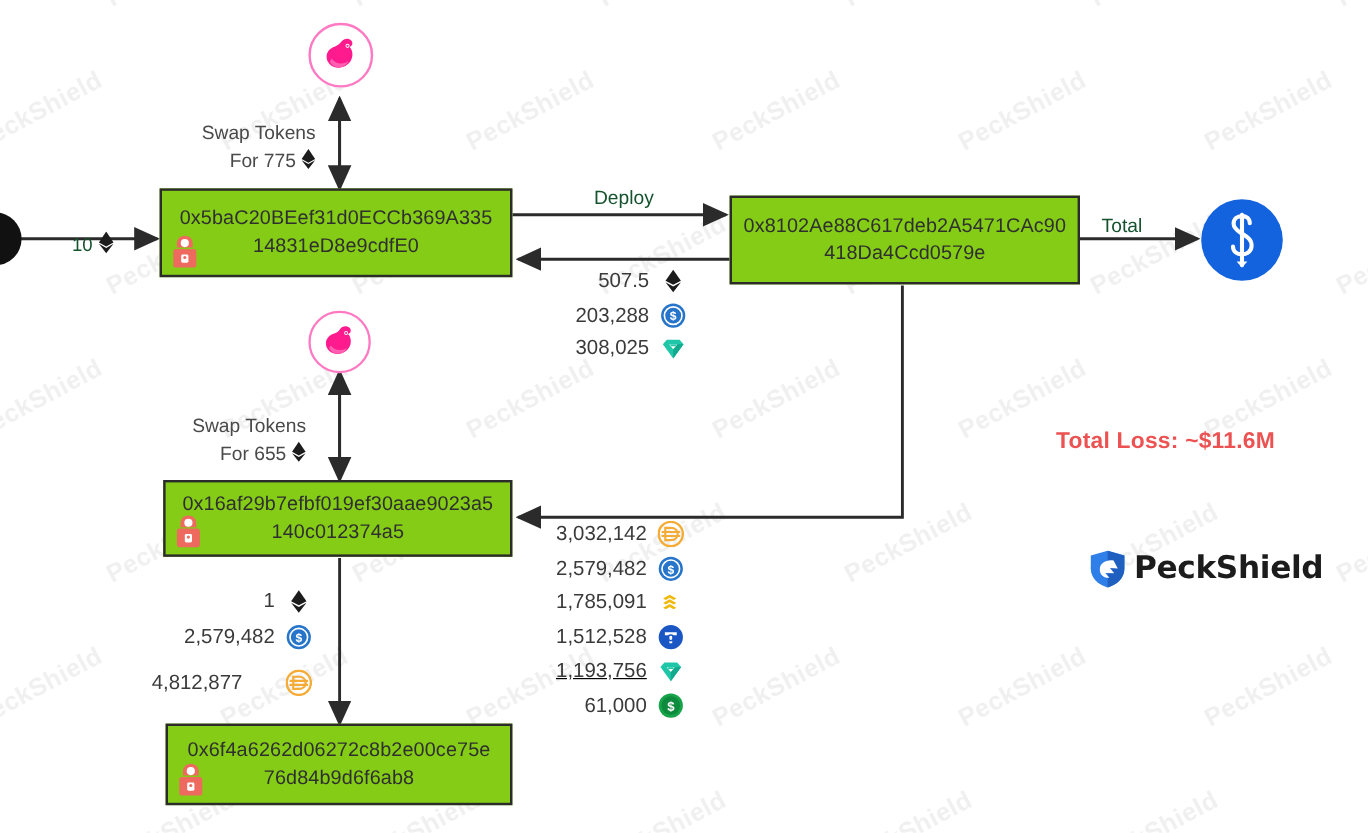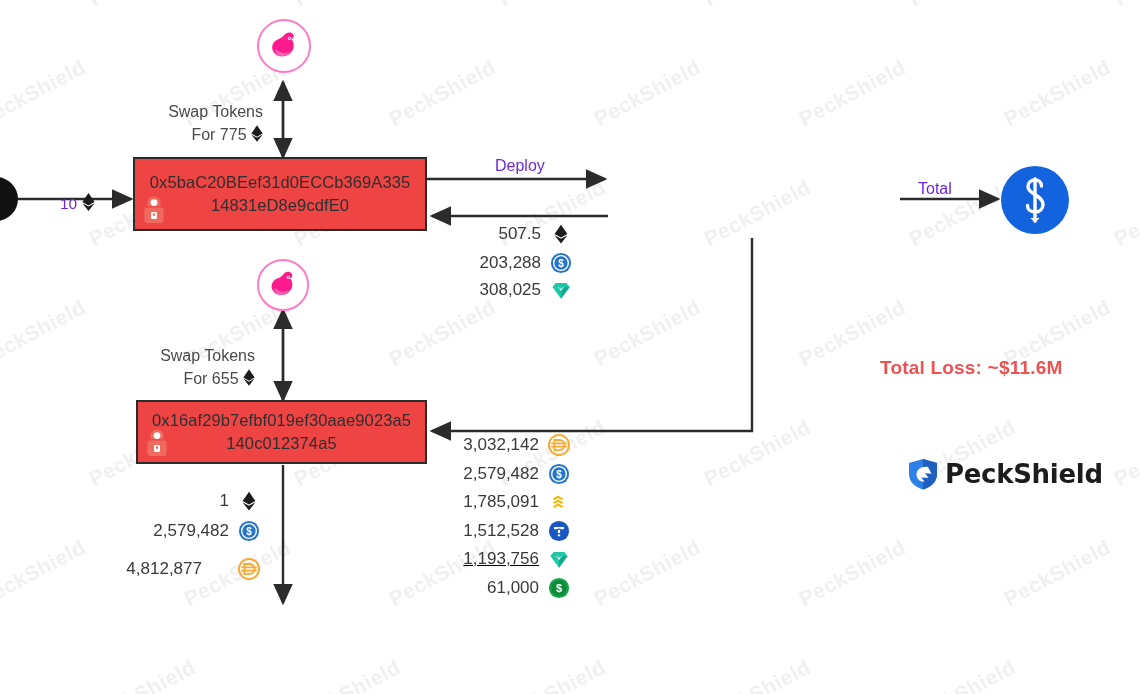--- a/index.html
+++ b/index.html
@@ -27,21 +27,21 @@
     font-family:"Liberation Sans", sans-serif;
   }
 
   
   #edges{position:absolute;left:0;top:0;width:1140px;height:694px;pointer-events:none;}
 
   
   .abox{
     position:absolute;
     border:2.5px solid #2b2b2b;
-    background:#ef4444;
+    background:#84cc16;
     box-sizing:border-box;
     display:flex;
     align-items:center;
     justify-content:center;
   }
   .abox .atext{
     font-size:16.5px;
     color:#2f2f2f;
     line-height:1.42;
     text-align:center;
@@ -53,21 +53,21 @@
     position:absolute;
     left:6px;
     bottom:4px;
     width:26px;height:30px;
   }
 
   
   .lbl{
     position:absolute;
     font-size:15.5px;
-    color:#6d28d9;
+    color:#14532d;
     white-space:nowrap;
   }
   .lbl.big{font-size:16px;}
   .swaplbl{
     position:absolute;
     font-size:16px;
     color:#4a4a4a;
     text-align:right;
     line-height:1.45;
     white-space:nowrap;
@@ -244,33 +244,48 @@
 14831eD8e9cdfE0</div>
     <svg class="hacker" viewBox="0 0 26 30">
       <path d="M13 1.5c-4 0-6.6 3-6.6 6.6v3.2h13.2V8.1C19.6 4.5 17 1.5 13 1.5z" fill="#EE6A5F"></path>
       <circle cx="13" cy="7.6" r="3.4" fill="#fff"></circle>
       <rect x="3.4" y="12.4" width="19.2" height="15.6" rx="2.4" fill="#EE6A5F"></rect>
       <rect x="10" y="17" width="6" height="7" rx="1.2" fill="#fff"></rect>
       <circle cx="13" cy="19.6" r="1.3" fill="#EE6A5F"></circle>
     </svg>
   </div>
 
+  <div class="abox" style="left:608px;top:163px;width:292px;height:74px;">
+    <div class="atext">0x8102Ae88C617deb2A5471CAc90
+418Da4Ccd0579e</div>
+  </div>
 
   <div class="abox" style="left:136px;top:400px;width:291px;height:64px;">
     <div class="atext">0x16af29b7efbf019ef30aae9023a5
 140c012374a5</div>
     <svg class="hacker" viewBox="0 0 26 30">
       <path d="M13 1.5c-4 0-6.6 3-6.6 6.6v3.2h13.2V8.1C19.6 4.5 17 1.5 13 1.5z" fill="#EE6A5F"></path>
       <circle cx="13" cy="7.6" r="3.4" fill="#fff"></circle>
       <rect x="3.4" y="12.4" width="19.2" height="15.6" rx="2.4" fill="#EE6A5F"></rect>
       <rect x="10" y="17" width="6" height="7" rx="1.2" fill="#fff"></rect>
       <circle cx="13" cy="19.6" r="1.3" fill="#EE6A5F"></circle>
     </svg>
   </div>
 
+  <div class="abox" style="left:138px;top:603px;width:289px;height:68px;">
+    <div class="atext">0x6f4a6262d06272c8b2e00ce75e
+76d84b9d6f6ab8</div>
+    <svg class="hacker" viewBox="0 0 26 30">
+      <path d="M13 1.5c-4 0-6.6 3-6.6 6.6v3.2h13.2V8.1C19.6 4.5 17 1.5 13 1.5z" fill="#EE6A5F"></path>
+      <circle cx="13" cy="7.6" r="3.4" fill="#fff"></circle>
+      <rect x="3.4" y="12.4" width="19.2" height="15.6" rx="2.4" fill="#EE6A5F"></rect>
+      <rect x="10" y="17" width="6" height="7" rx="1.2" fill="#fff"></rect>
+      <circle cx="13" cy="19.6" r="1.3" fill="#EE6A5F"></circle>
+    </svg>
+  </div>
 
   <div class="lbl" style="left:60px;top:175px;margin-top:18px;">
     <span>10</span>
     <span class="inline-eth">
       <svg width="13" height="18" viewBox="0 0 13 18">
           <path d="M6.5 0 L12.6 9 L6.5 12.4 L0.4 9 z" fill="#1c1c1c"></path>
           <path d="M6.5 13.6 L12.6 10.2 L6.5 18 L0.4 10.2 z" fill="#1c1c1c"></path>
         </svg>
     </span>
   </div>

